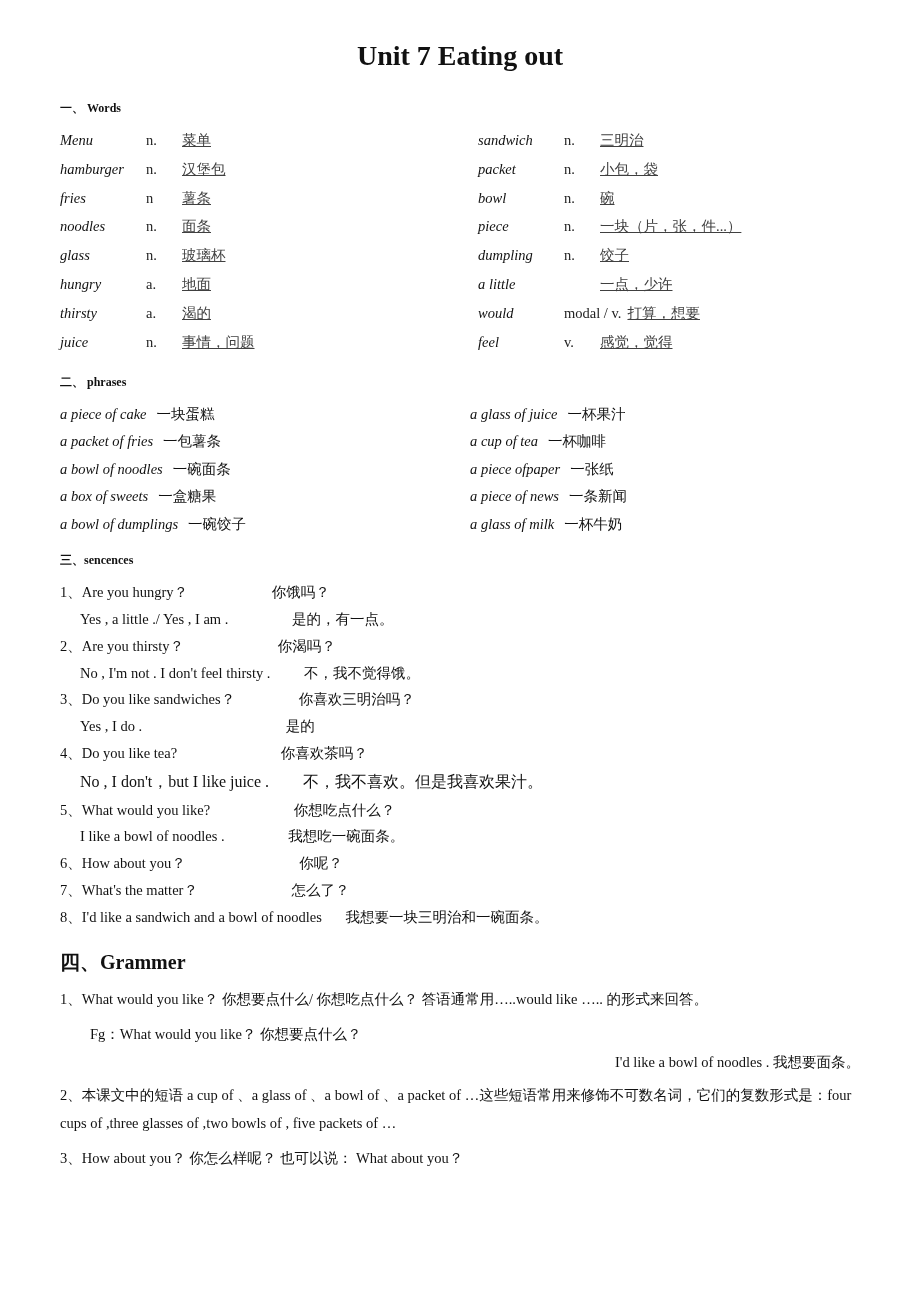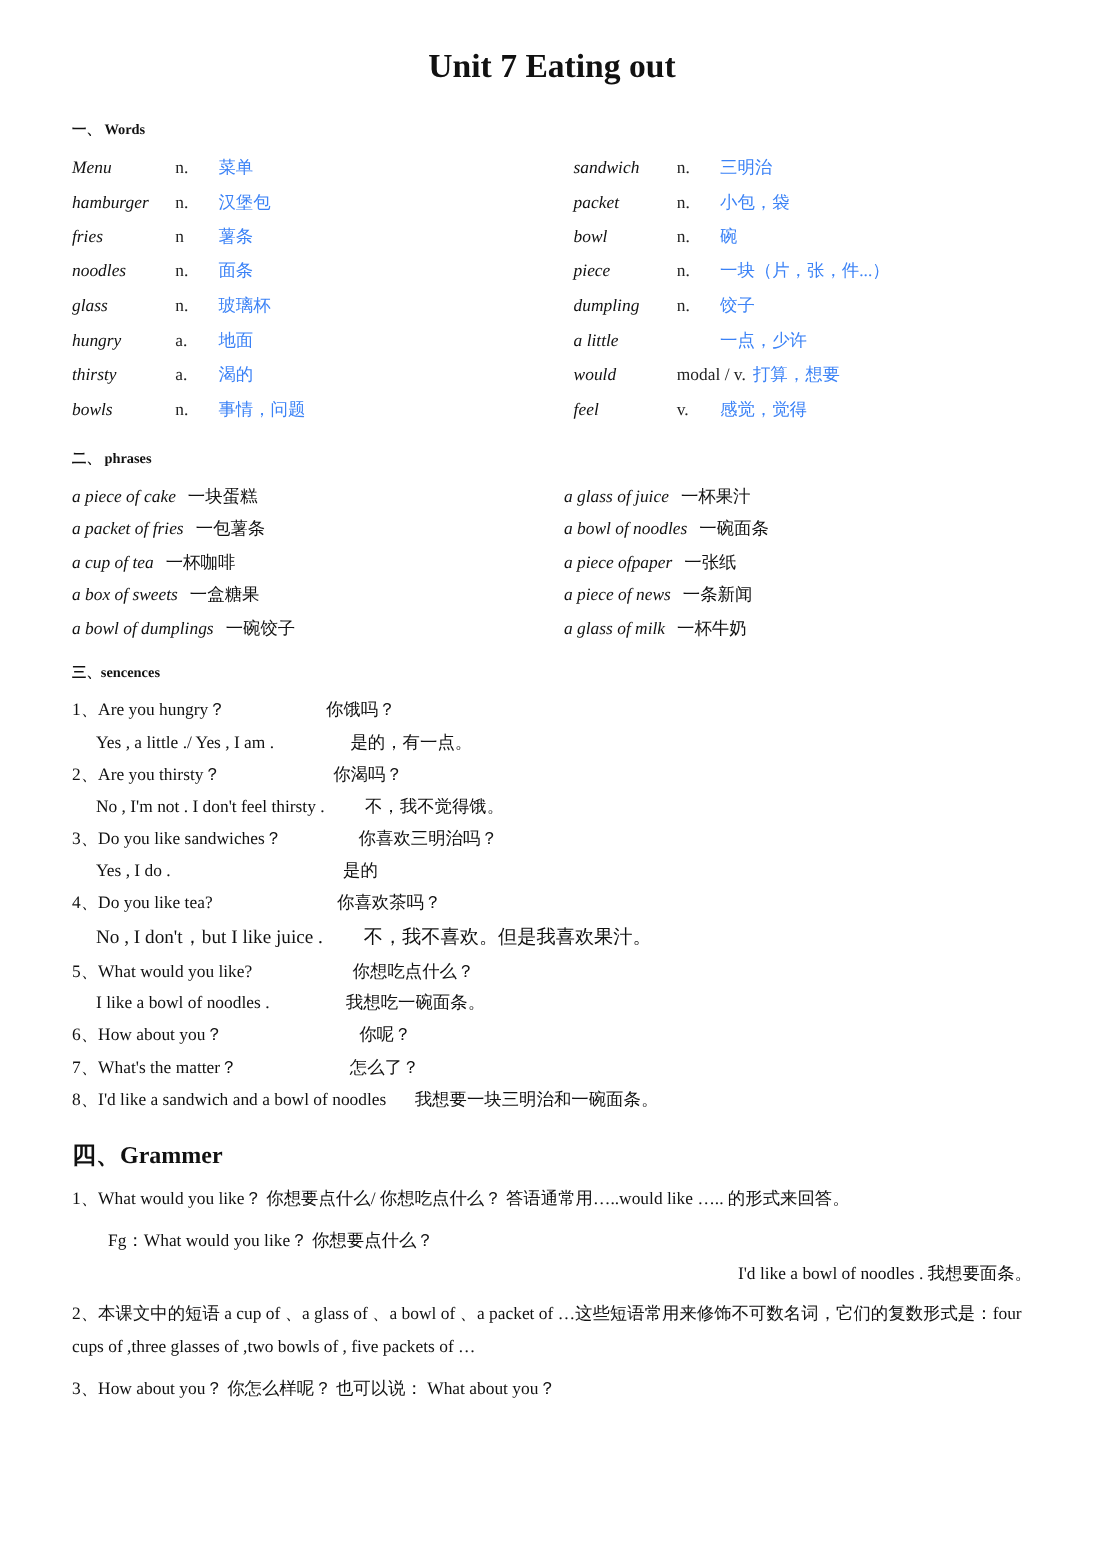--- a/index.html
+++ b/index.html
@@ -46,21 +46,22 @@
       font-style: italic;
       min-width: 80px;
       display: inline-block;
     }
     .word-pos {
       min-width: 30px;
       display: inline-block;
       color: #222;
     }
     .word-cn {
-      color: #3b82f6;
+      color: #404040;
+      text-decoration: underline;
     }
     .phrases-grid {
       display: grid;
       grid-template-columns: 1fr 1fr;
       gap: 0px 20px;
       font-size: 14.5px;
       line-height: 1.9;
     }
     .phrase-row {
       display: flex;
@@ -169,21 +170,21 @@
     <span class="word-pos">a.</span>
     <span class="word-cn">渴的</span>
   </div>
   <div class="word-row">
     <span class="word-en">would</span>
     <span class="word-pos">modal / v.</span>
     <span class="word-cn">打算，想要</span>
   </div>
 
   <div class="word-row">
-    <span class="word-en">bowls</span>
+    <span class="word-en">juice</span>
     <span class="word-pos">n.</span>
     <span class="word-cn">事情，问题</span>
   </div>
   <div class="word-row">
     <span class="word-en">feel</span>
     <span class="word-pos">v.</span>
     <span class="word-cn">感觉，觉得</span>
   </div>
 </div>
 
@@ -200,27 +201,27 @@
   <div class="phrase-row">
     <span class="phrase-en">a glass of juice</span>
     <span class="phrase-cn">一杯果汁</span>
   </div>
 
   <div class="phrase-row">
     <span class="phrase-en">a packet of fries</span>
     <span class="phrase-cn">一包薯条</span>
   </div>
   <div class="phrase-row">
+    <span class="phrase-en">a cup of tea</span>
+    <span class="phrase-cn">一杯咖啡</span>
+  </div>
+
+  <div class="phrase-row">
     <span class="phrase-en">a bowl of noodles</span>
     <span class="phrase-cn">一碗面条</span>
-  </div>
-
-  <div class="phrase-row">
-    <span class="phrase-en">a cup of tea</span>
-    <span class="phrase-cn">一杯咖啡</span>
   </div>
   <div class="phrase-row">
     <span class="phrase-en">a piece ofpaper</span>
     <span class="phrase-cn">一张纸</span>
   </div>
 
   <div class="phrase-row">
     <span class="phrase-en">a box of sweets</span>
     <span class="phrase-cn">一盒糖果</span>
   </div>

